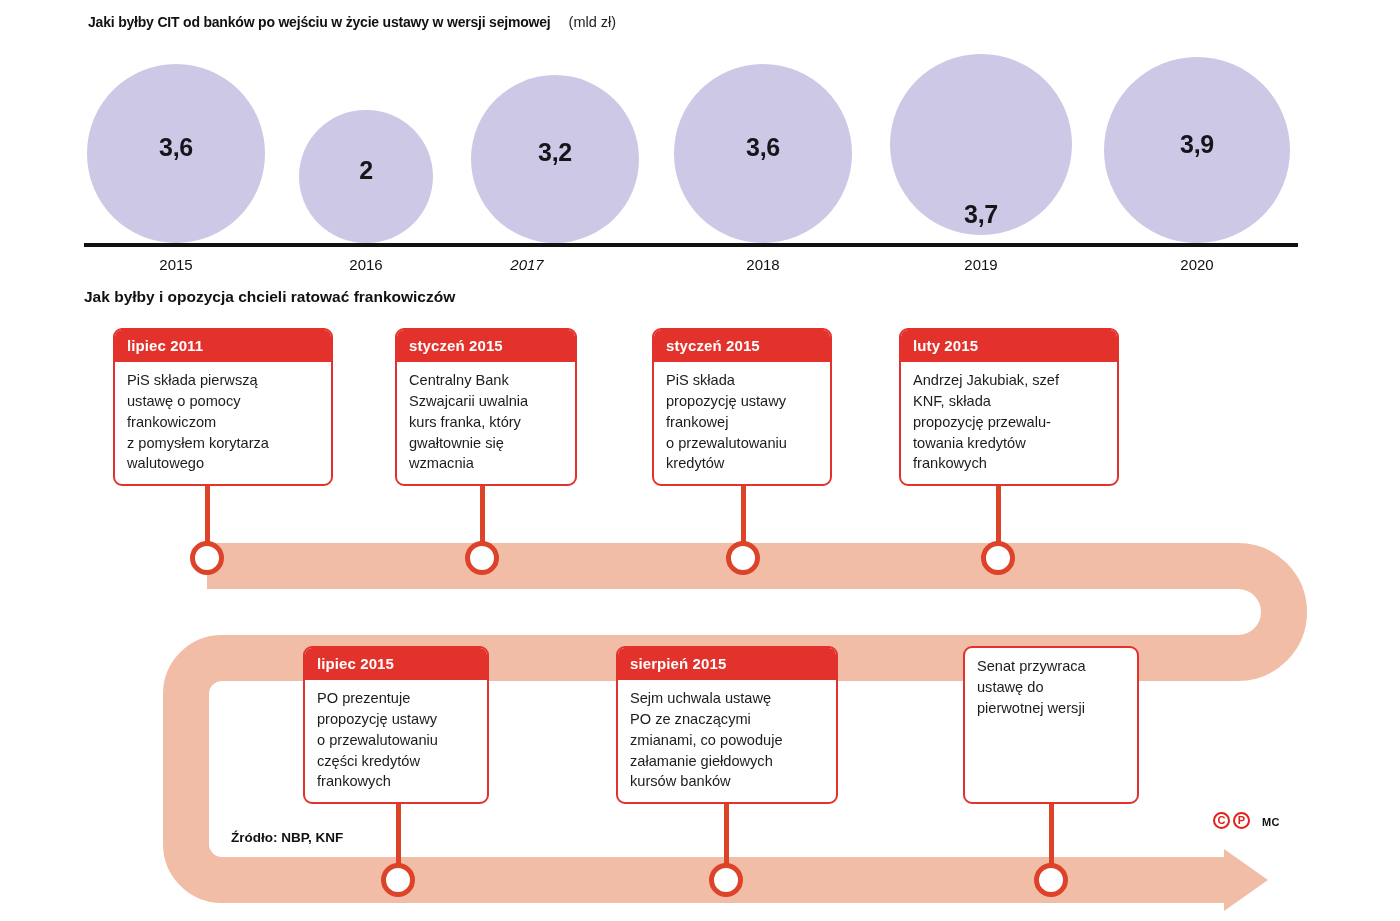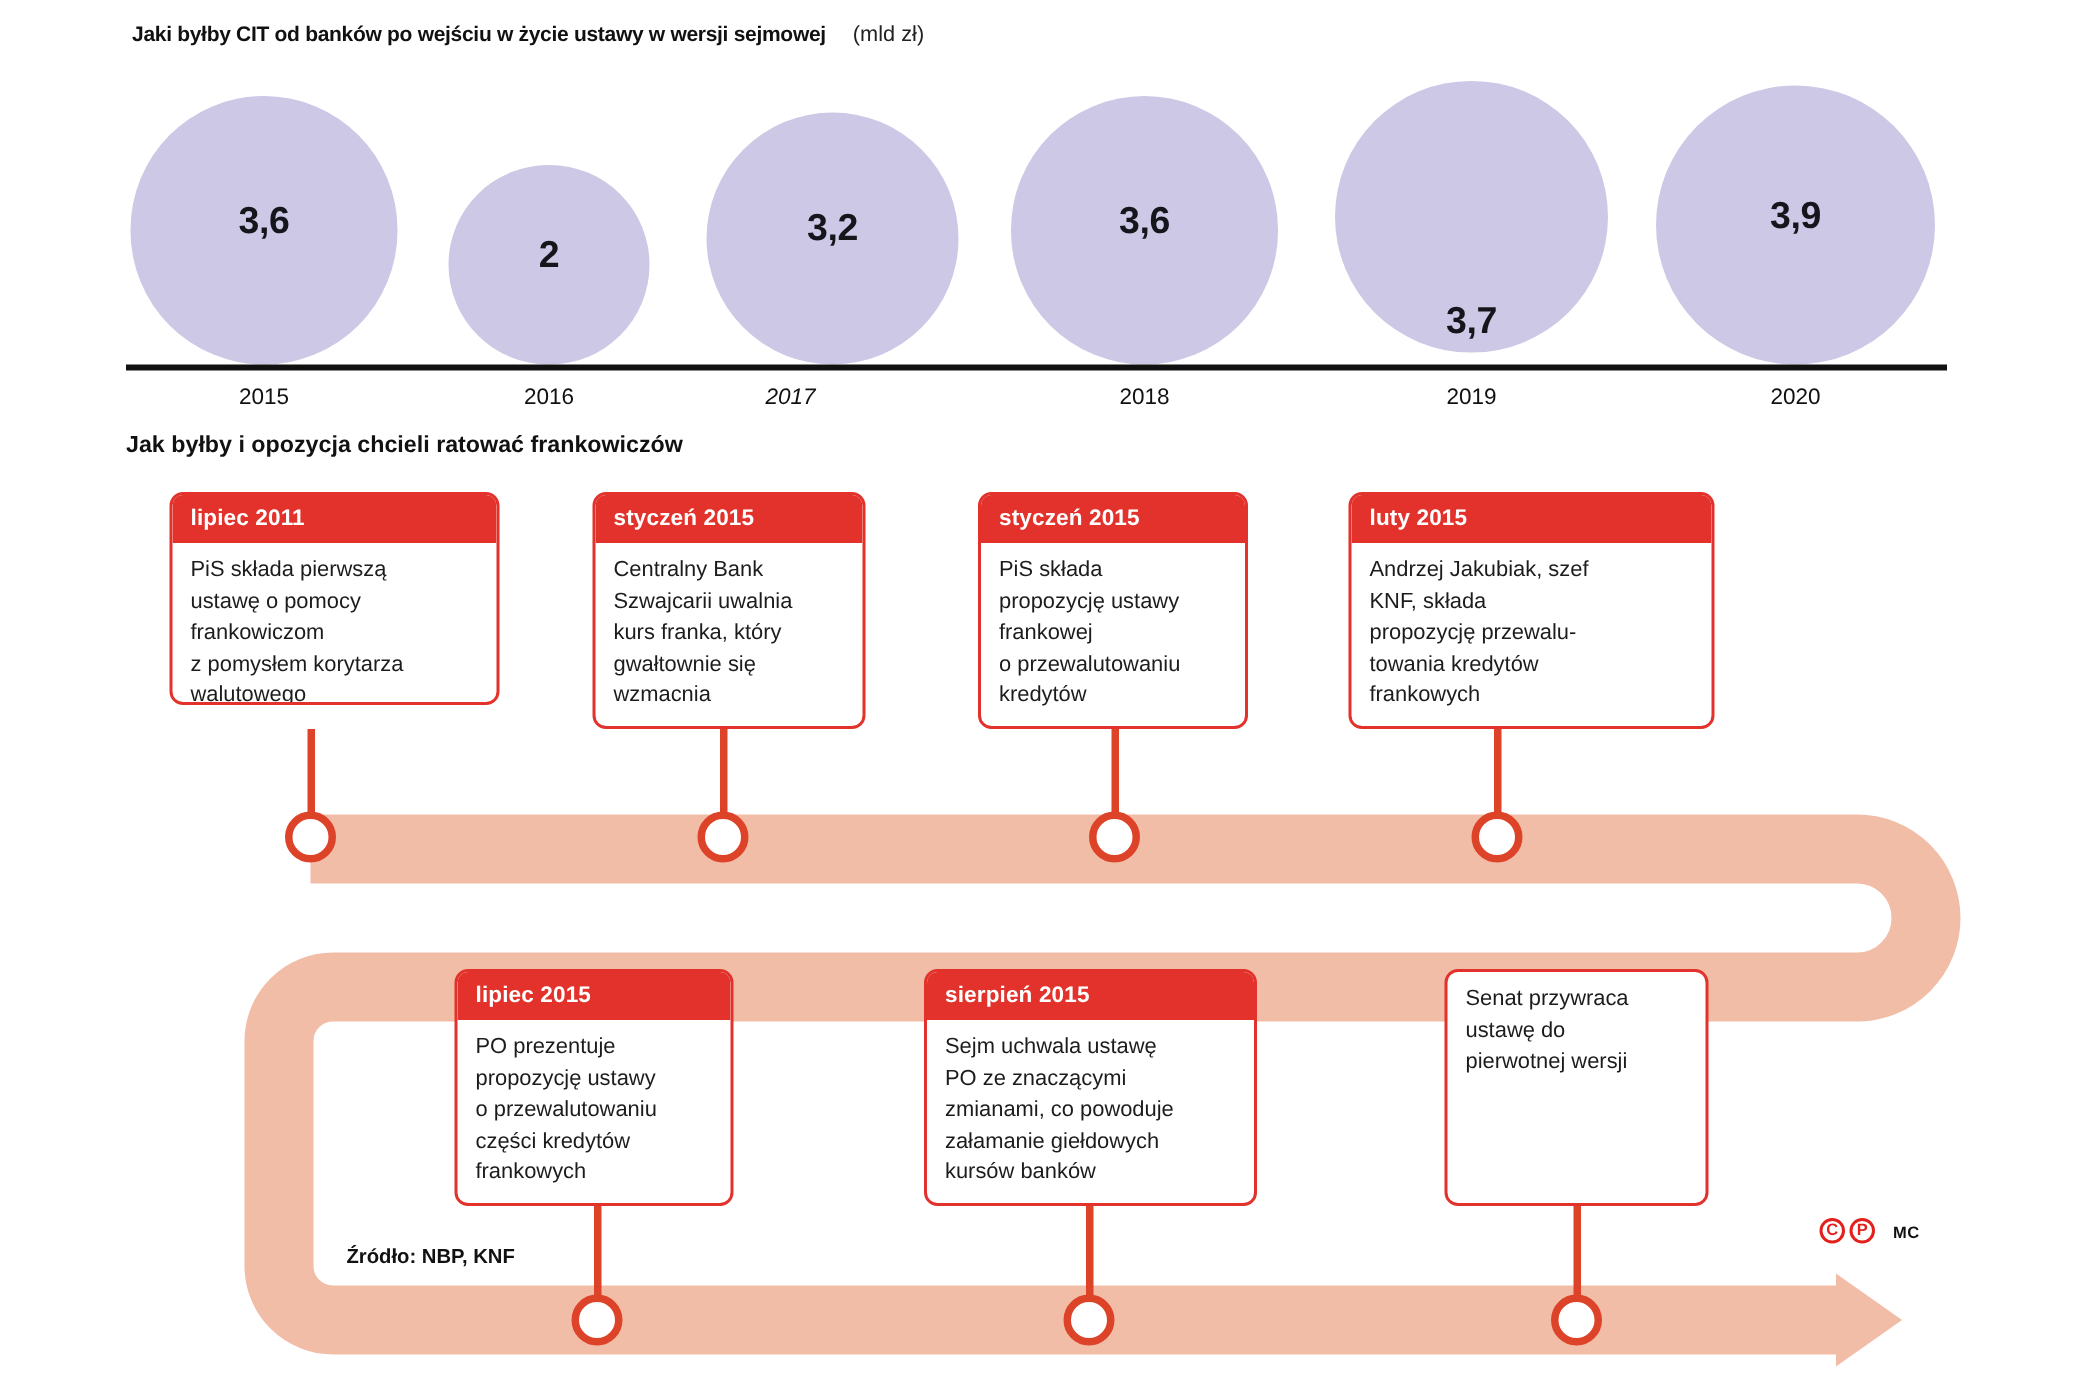--- a/index.html
+++ b/index.html
@@ -133,21 +133,21 @@
              A 46 46 0 0 1 1238 658
              L 222 658
              A 36 36 0 0 0 186 694
              L 186 844
              A 36 36 0 0 0 222 880
              L 1228 880" fill="none" stroke="#f2bda7" stroke-width="46" stroke-linecap="butt" stroke-linejoin="round"></path>
     <polygon points="1224,849 1224,911 1268,880" fill="#f2bda7"></polygon>
   </svg>
 
   <div id="cards">
-      <div class="card" style="left: 113px; top: 328px; width: 220px; height: 142px;">
+      <div class="card" style="left: 113px; top: 328px; width: 220px; height: 158px;">
         <div class="card-hd">lipiec 2011</div>
         <div class="card-bd">PiS składa pierwszą
 ustawę o pomocy
 frankowiczom
 z pomysłem korytarza
 walutowego</div>
       </div>
       <div class="card" style="left: 395px; top: 328px; width: 182px; height: 158px;">
         <div class="card-hd">styczeń 2015</div>
         <div class="card-bd">Centralny Bank
@@ -157,21 +157,21 @@
 wzmacnia</div>
       </div>
       <div class="card" style="left: 652px; top: 328px; width: 180px; height: 158px;">
         <div class="card-hd">styczeń 2015</div>
         <div class="card-bd">PiS składa
 propozycję ustawy
 frankowej
 o przewalutowaniu
 kredytów</div>
       </div>
-      <div class="card" style="left: 899px; top: 328px; width: 244px; height: 158px;">
+      <div class="card" style="left: 899px; top: 328px; width: 220px; height: 158px;">
         <div class="card-hd">luty 2015</div>
         <div class="card-bd">Andrzej Jakubiak, szef
 KNF, składa
 propozycję przewalu-
 towania kredytów
 frankowych</div>
       </div>
       <div class="card" style="left: 303px; top: 646px; width: 186px; height: 158px;">
         <div class="card-hd">lipiec 2015</div>
         <div class="card-bd">PO prezentuje

